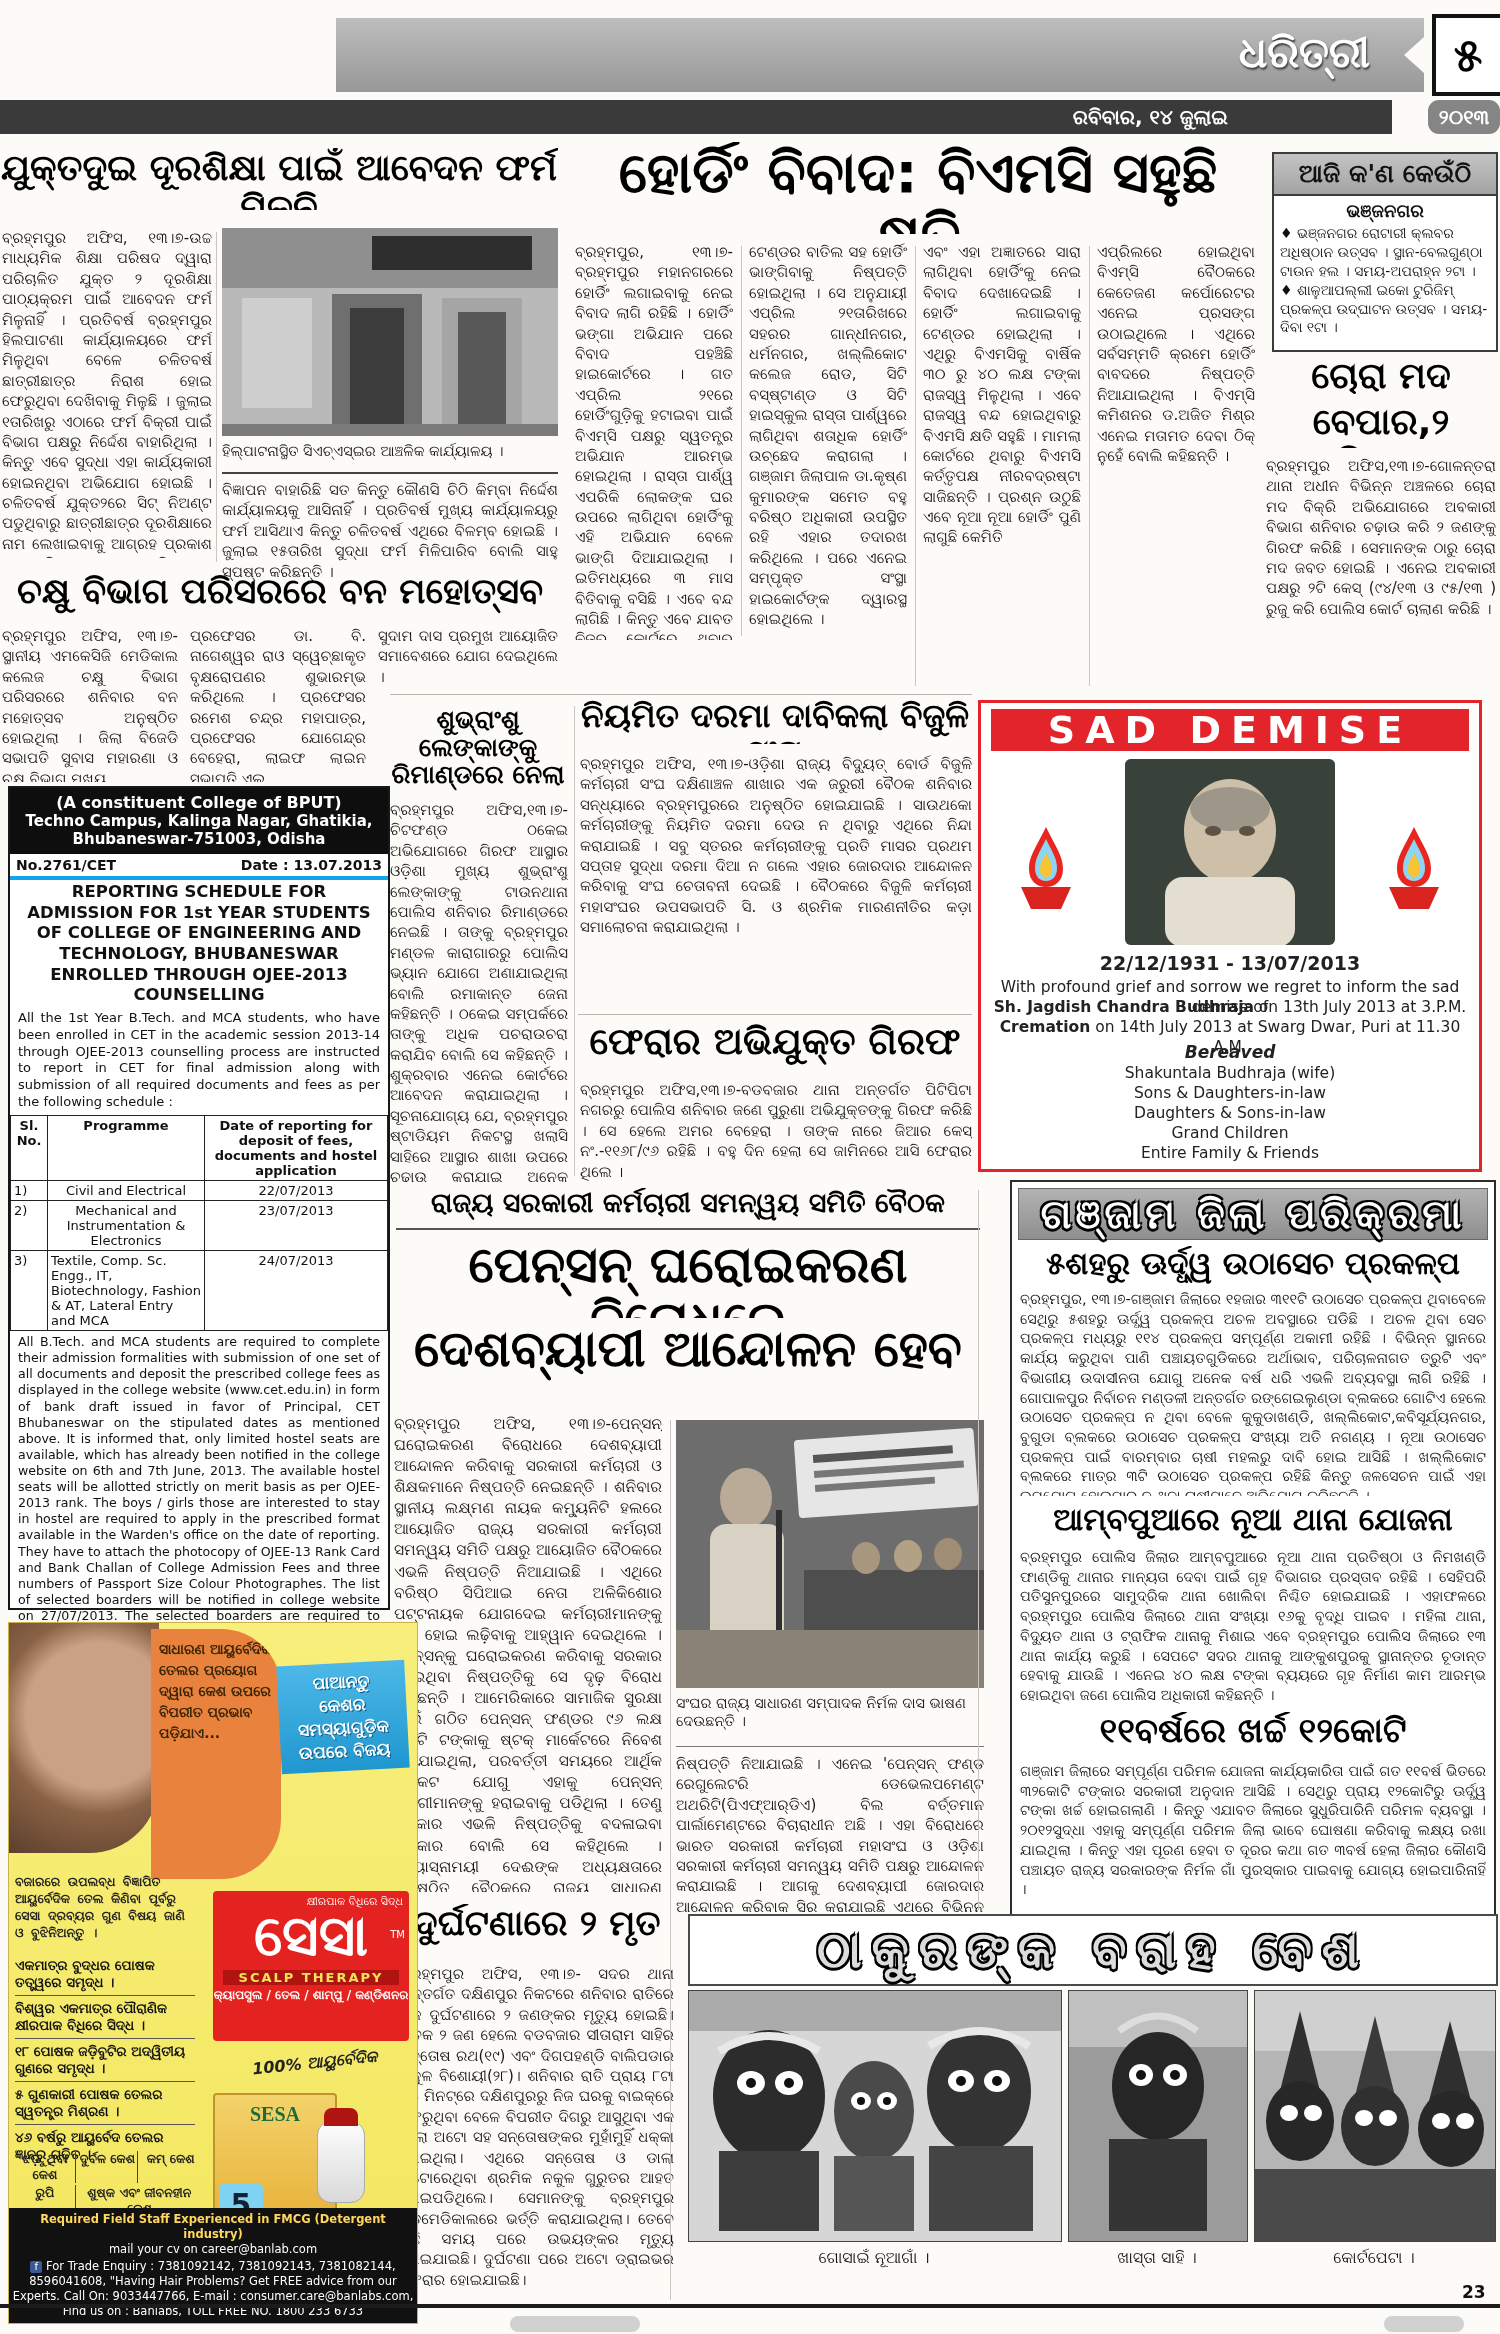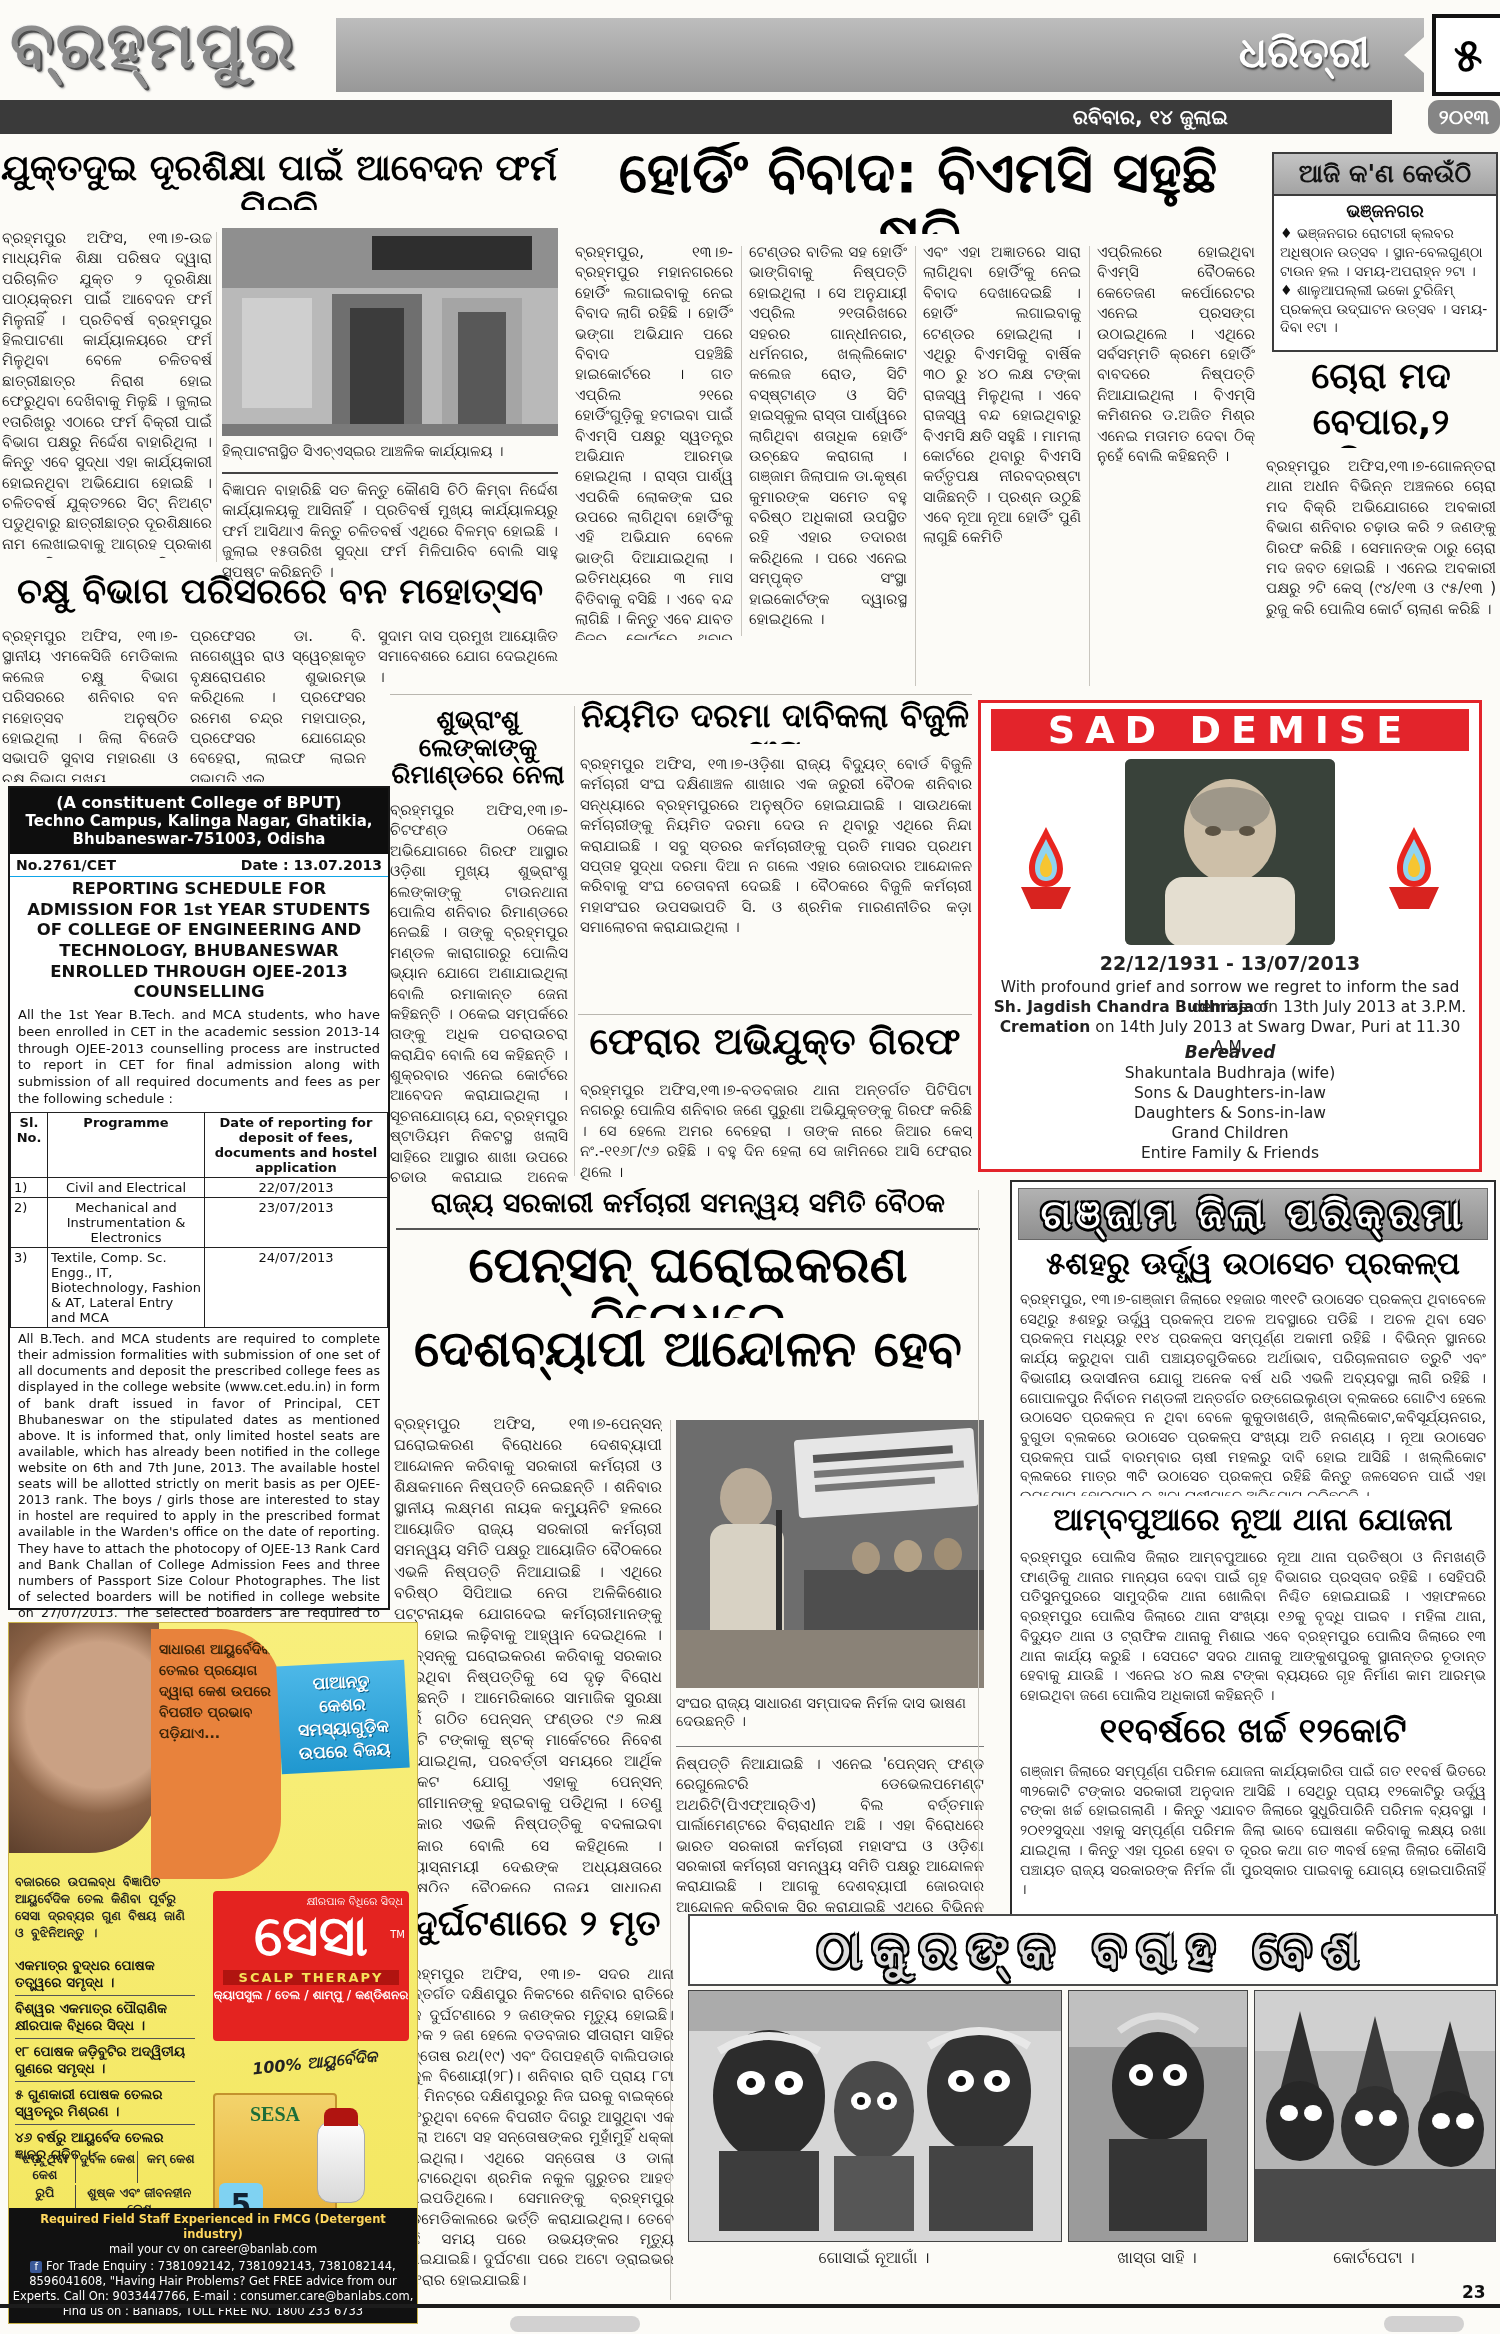--- a/index.html
+++ b/index.html
@@ -47,21 +47,20 @@
   .sesa-red{background:#e42320;color:#fff;text-align:center;}
   .sesa-strip{background:#1f49b5;color:#fff;font-size:14px;text-align:center;}
   .sesa-foot{background:#111;color:#fff;font-size:11.5px;text-align:center;line-height:1.3;}
   .pill{position:absolute;height:16px;border-radius:8px;background:#c7c7c7;opacity:.8;}
 </style>
 </head>
 <body>
 
 <div class="page">
 
-  <div class="abs brand" style="left:10px;top:8px;width:330px;height:100px;">ବ୍ରହ୍ମପୁର</div>
   <div class="abs graybar" style="left:336px;top:18px;width:1088px;height:74px;">
     <div class="papertitle" style="position:absolute;right:54px;top:10px;">ଧରିତ୍ରୀ</div>
     <div class="notch" style="position:absolute;right:0;top:19px;"></div>
   </div>
   <div class="abs pagebox" style="left:1432px;top:14px;width:64px;height:74px;">୫</div>
   <div class="abs datebar" style="left:0;top:100px;width:1392px;height:34px;padding-right:164px;box-sizing:border-box;">
     <span>ରବିବାର, ୧୪ ଜୁଲାଇ</span>
   </div>
   <div class="abs yearbox" style="left:1428px;top:100px;width:72px;height:34px;">୨୦୧୩</div>
 
@@ -158,21 +157,21 @@
     <div class="dem-line" style="position:absolute;top:420px;width:100%;">Grand Children</div>
     <div class="dem-line" style="position:absolute;top:440px;width:100%;">Entire Family &amp; Friends</div>
   </div>
 
   <div class="abs box cad" style="left:8px;top:786px;width:378px;height:820px;border-color:#181818;">
     <div class="cadhead" style="padding:5px 4px 6px 4px;">
       <div style="font-size:16px;font-weight:700;">(A constituent College of BPUT)</div>
       <div style="font-size:15px;font-weight:700;">Techno Campus, Kalinga Nagar, Ghatikia,</div>
       <div style="font-size:15px;font-weight:700;">Bhubaneswar-751003, Odisha</div>
     </div>
-    <div style="display:flex;justify-content:space-between;font-size:14px;font-weight:700;padding:3px 6px;border-bottom:1px solid #0ea5e9;">
+    <div style="display:flex;justify-content:space-between;font-size:14px;font-weight:700;padding:3px 6px;border-bottom:4px solid #0ea5e9;">
       <span>No.2761/CET</span>
       <span>Date : 13.07.2013</span>
     </div>
     <div class="c" style="font-size:16.5px;font-weight:800;padding:2px 15px;line-height:1.25;">REPORTING SCHEDULE FOR ADMISSION FOR 1st YEAR STUDENTS OF COLLEGE OF ENGINEERING AND TECHNOLOGY, BHUBANESWAR ENROLLED THROUGH OJEE-2013 COUNSELLING</div>
     <div style="font-size:13px;line-height:1.3;text-align:justify;padding:2px 8px;">All the 1st Year B.Tech. and MCA students, who have been enrolled in CET in the academic session 2013-14 through OJEE-2013 counselling process are instructed to report in CET for final admission along with submission of all required documents and fees as per the following schedule :</div>
     <table class="cadtable" style="margin:2px 0;">
       <tbody>
           <tr>
         <th style="width:30px;">Sl. No.</th>
         <th style="width:150px;">Programme</th>

